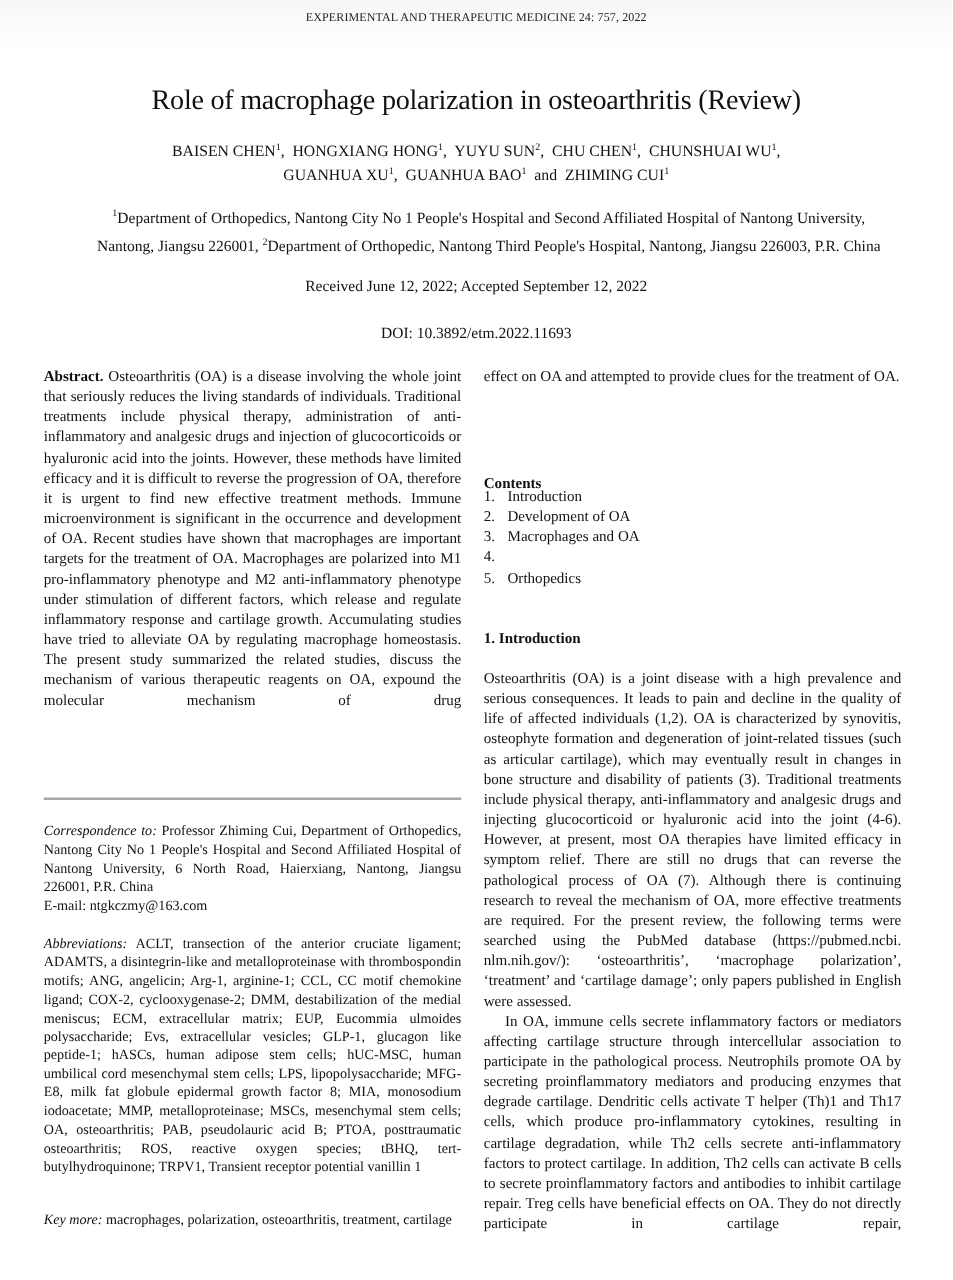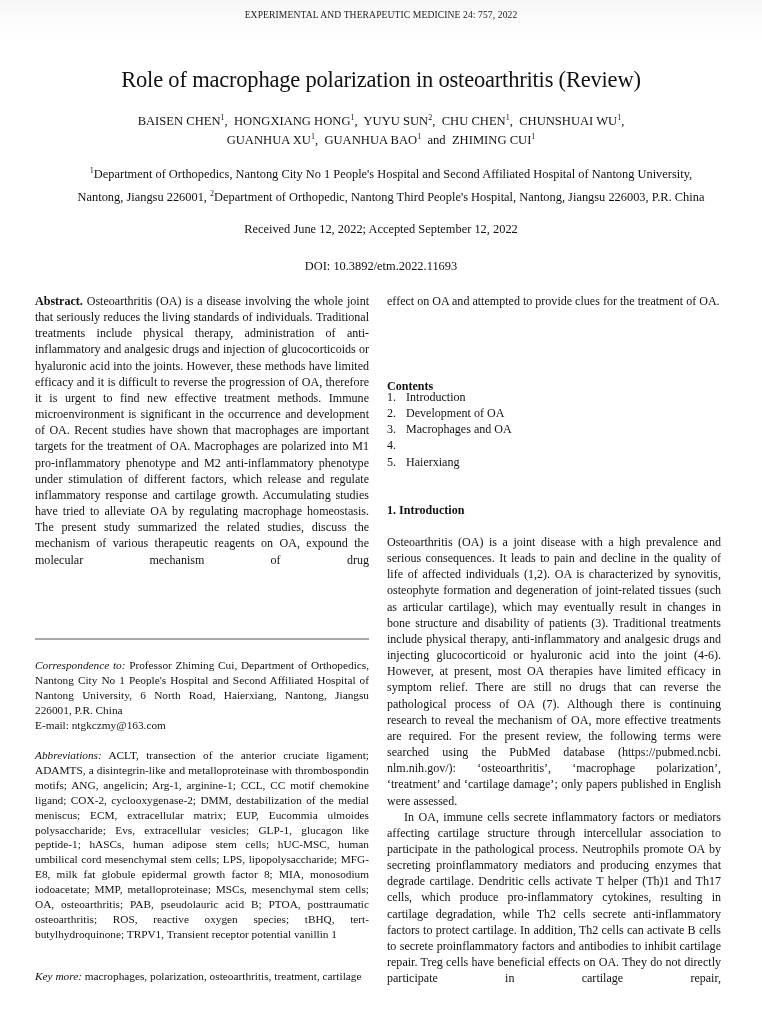--- a/index.html
+++ b/index.html
@@ -110,21 +110,21 @@
     </div>
   <div class="toc-item">
       <span class="toc-num">3.</span>
       <span>Macrophages and OA</span>
     </div>
   <div class="toc-item">
       <span class="toc-num">4.</span>
     </div>
   <div class="toc-item">
       <span class="toc-num">5.</span>
-      <span>Haierxiang</span>
+      <span>Orthopedics</span>
     </div>
 </div>
 
 <div class="col col-right intro-head">1. Introduction</div>
 
 <div class="col col-right intro">
   <p>Osteoarthritis (OA) is a joint disease with a high prevalence and serious consequences. It leads to pain and decline in the quality of life of affected individuals (1,2). OA is character­ized by synovitis, osteophyte formation and degeneration of joint-related tissues (such as articular cartilage), which may eventually result in changes in bone structure and disability of patients (3). Traditional treatments include physical therapy, anti-inflammatory and analgesic drugs and injecting gluco­corticoid or hyaluronic acid into the joint (4-6). However, at present, most OA therapies have limited efficacy in symptom relief. There are still no drugs that can reverse the pathological process of OA (7). Although there is continuing research to reveal the mechanism of OA, more effective treatments are required. For the present review, the following terms were searched using the PubMed database (https://pubmed.ncbi.​nlm.nih.gov/): ‘osteoarthritis’, ‘macrophage polarization’, ‘treatment’ and ‘cartilage damage’; only papers published in English were assessed.</p>
   <p class="indent last-line">In OA, immune cells secrete inflammatory factors or mediators affecting cartilage structure through intercel­lular association to participate in the pathological process. Neutrophils promote OA by secreting proinflammatory mediators and producing enzymes that degrade cartilage. Dendritic cells activate T helper (Th)1 and Th17 cells, which produce pro-inflammatory cytokines, resulting in cartilage degradation, while Th2 cells secrete anti-inflammatory factors to protect cartilage. In addition, Th2 cells can activate B cells to secrete proinflammatory factors and antibodies to inhibit cartilage repair. Treg cells have beneficial effects on OA. They do not directly participate in cartilage repair,</p>
 </div>
 

